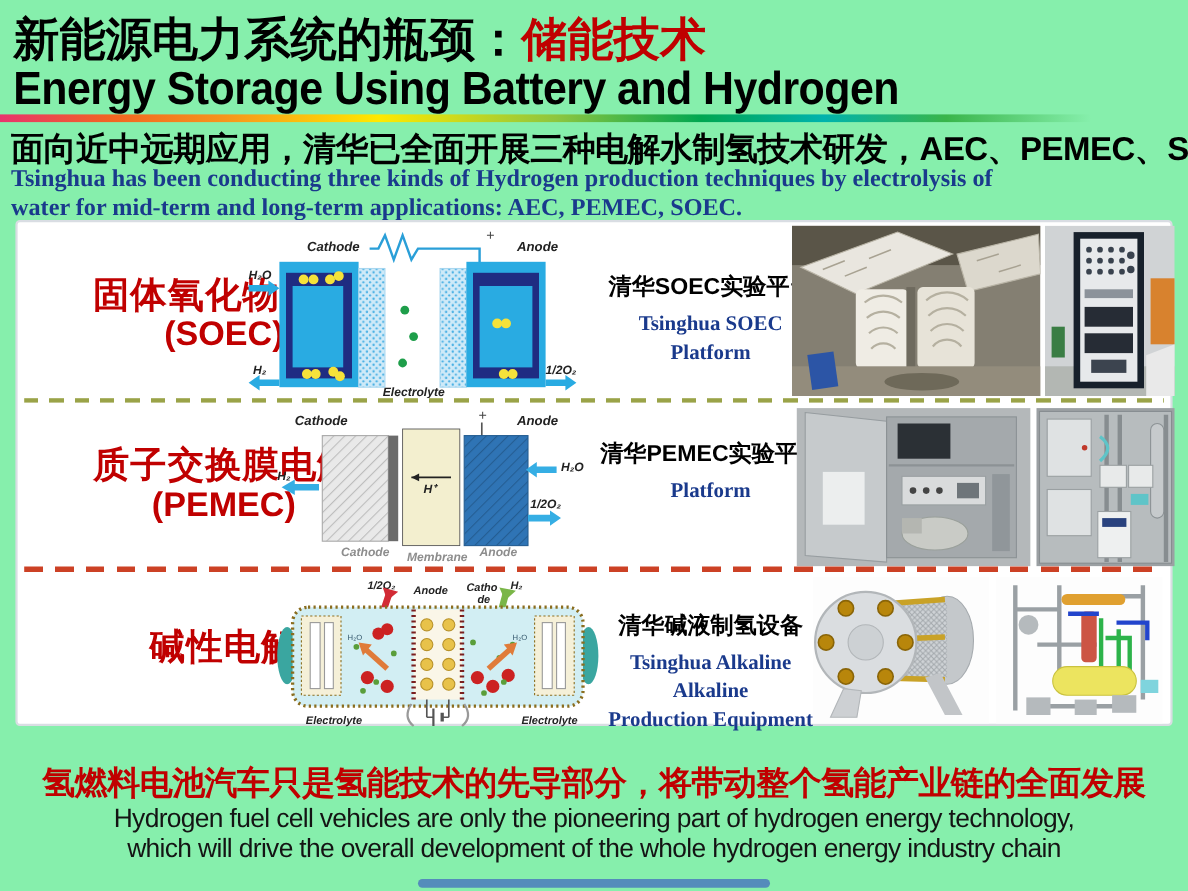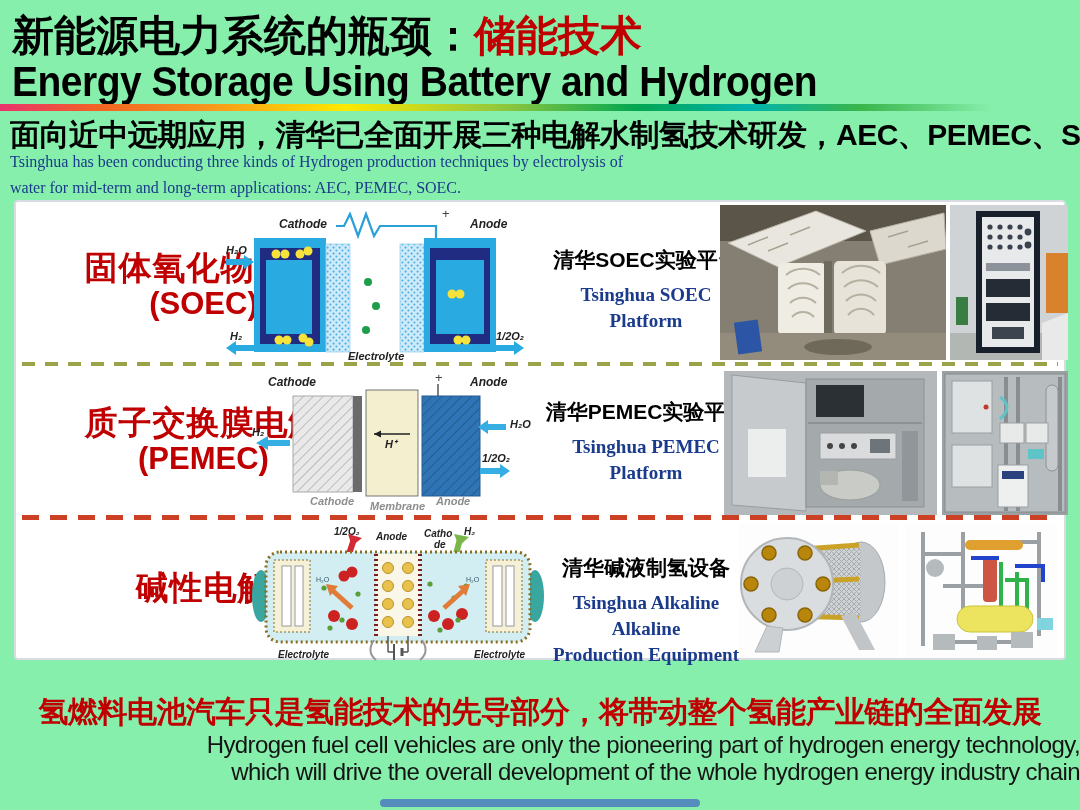--- a/index.html
+++ b/index.html
@@ -6,42 +6,42 @@
   body { background:#fff; font-family:"Liberation Sans", sans-serif; }
   .slide { position:relative; width:1080px; height:810px; background:#86efac; overflow:hidden; }
 
   
   .title-line { position:absolute; left:12px; top:8px; font-size:42px; font-weight:900; color:#000; white-space:nowrap; letter-spacing:0; }
   .title-line .red { color:#c00000; }
   .title-en { position:absolute; left:12px; top:58px; font-size:39px; font-weight:900; color:#000; white-space:nowrap; letter-spacing:-0.5px; transform:scaleY(1.08); transform-origin:left top; }
   .rainbow { position:absolute; left:0; top:104px; width:1012px; height:7px;
     background:linear-gradient(90deg,#e8336d 0%,#f26522 10%,#f7941d 20%,#ffe900 34%,#8dc63f 50%,#00a651 63%,#00b3ad 74%,#39b54a 85%,rgba(255,255,255,0) 98%); }
   .sub-zh { position:absolute; left:10px; top:115px; width:1065px; font-size:30px; font-weight:900; color:#000; white-space:nowrap; letter-spacing:-0.5px; }
-  .sub-en { position:absolute; left:10px; top:149px; font-family:"Liberation Serif", serif; font-weight:400; font-size:16px; color:#1a3a8c; line-height:26px; }
+  .sub-en { position:absolute; left:10px; top:149px; font-family:"Liberation Serif", serif; font-weight:700; font-size:22px; color:#1a3a8c; line-height:26px; }
 
   
   .frame { position:absolute; left:14px; top:200px; width:1052px; height:460px; border:2px solid #d9dde3; border-radius:4px; background:#fff; }
   .sep { position:absolute; left:6px; right:6px; }
   .sep-olive { top:160px; height:4px; background:repeating-linear-gradient(90deg,#9aa348 0 13px,transparent 13px 23px); }
   .sep-red   { top:313px; height:5px; background:repeating-linear-gradient(90deg,#cc4125 0 17px,transparent 17px 28px); }
 
   .row-label { position:absolute; width:345px; text-align:center; color:#c00000; font-weight:900; line-height:36px; }
   .row-label .l1 { font-size:33px; letter-spacing:1px; }
   .row-label .l2 { font-size:31px; }
 
   .caption { position:absolute; text-align:center; }
   .caption .zh { font-size:21px; font-weight:900; color:#000; margin-bottom:8px; white-space:nowrap; }
   .caption .en { font-family:Liberation Serif, serif; font-weight:700; font-size:19px; color:#1a3a8c; line-height:26px; }
 
   .photo { position:absolute; overflow:hidden; }
   .photo svg { display:block; }
 
   
   .footer-zh { position:absolute; left:0; top:692px; width:1080px; text-align:center; font-size:30px; font-weight:900; color:#c00000; white-space:nowrap; letter-spacing:-0.5px; }
-  .footer-en { position:absolute; left:0; width:1080px; text-align:right; font-size:24px; color:#141414; letter-spacing:-0.6px; }
+  .footer-en { position:absolute; left:0; width:1080px; text-align:center; font-size:24px; color:#141414; letter-spacing:-0.6px; }
   .footer-en.e1 { top:731px; }
   .footer-en.e2 { top:758px; }
   .bottom-bar { position:absolute; left:380px; top:799px; width:320px; height:8px; border-radius:4px; background:#4f81bd; opacity:0.9; }
 
   svg text { font-family:"Liberation Sans", sans-serif; }
   .dlabel { font-style:italic; font-weight:bold; fill:#222; }
 </style>
 </head>
 <body>
 
@@ -237,21 +237,20 @@
           <text x="72" y="133">Cathode</text>
           <text x="132" y="138">Membrane</text>
           <text x="198" y="133">Anode</text>
         </g>
       </svg>
     </div>
 
     <div class="caption" style="left:520px; top:196px; width:220px;">
       <div class="zh">清华PEMEC实验平台</div>
       <div class="en">
-        <div>Tsinghua PEMEC</div>
         <div>Platform</div>
       </div>
     </div>
 
     <div class="photo" style="left:708px; top:169px;">
       <svg width="213" height="144" viewBox="0 0 213 144">
         <rect width="213" height="144" fill="#b4b8ba"></rect>
         <polygon points="8,4 82,12 82,140 8,134" fill="#c6cacc" stroke="#979da0"></polygon>
         <rect x="24" y="58" width="38" height="48" fill="#eceeee"></rect>
         <rect x="82" y="8" width="118" height="128" fill="#a4a9ac" stroke="#8c9295"></rect>

